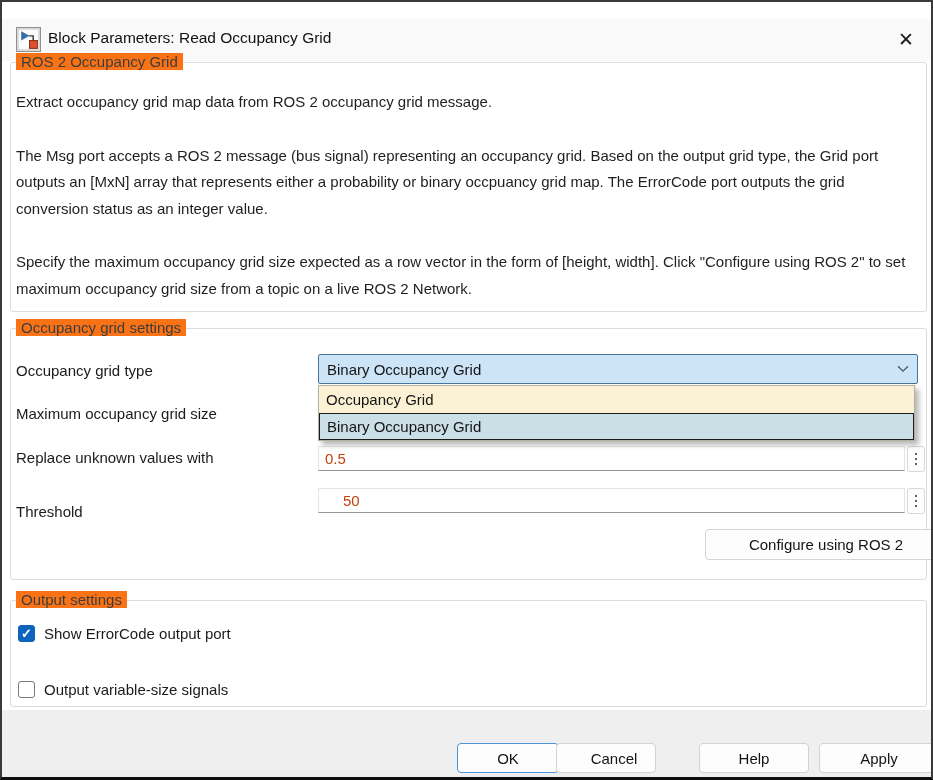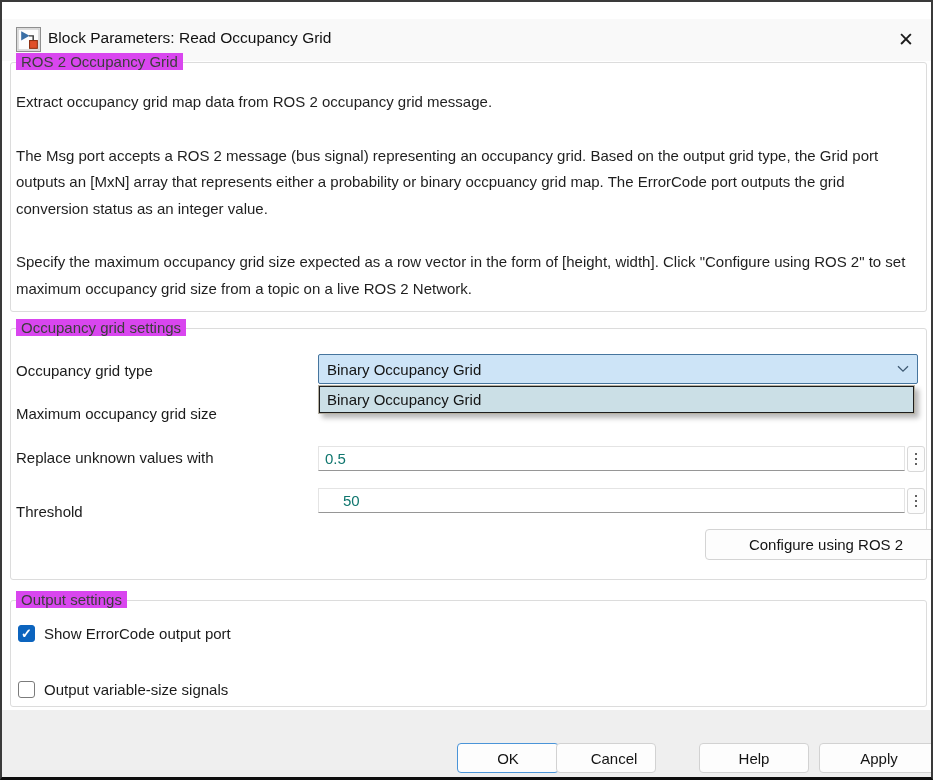--- a/index.html
+++ b/index.html
@@ -15,21 +15,21 @@
   
   .titlebar { position:absolute; left:0; top:0; width:100%; height:42px; background:#f9f9f9;margin-top:17px; }
   .app-icon { position:absolute; left:14px; top:8px; width:25px; height:25px; }
   .win-title { position:absolute; left:46px; top:10px; font-size:15.5px; color:#111; white-space:nowrap; }
   .close-btn { position:absolute; right:10px; top:6px; width:30px; height:28px;
                display:flex; align-items:center; justify-content:center;
                font-size:19px; color:#1a1a1a; cursor:pointer; }
 
   
   .group { position:absolute; left:8px; width:917px; border:1px solid #dcdcdc; border-radius:3px; background:#fff; }
-  .group-legend { position:absolute; top:-10px; left:5px; background:#d946ef; padding:0 5px;
+  .group-legend { position:absolute; top:-10px; left:5px; background:#f97316; padding:0 5px;
                   font-size:15px; color:#3d3d3d; white-space:nowrap; }
 
   .group-desc { top:60px; height:250px; padding:26px 12px 0 5px; }
   .group-desc p { font-size:15px; line-height:26.5px; color:#1f1f1f; margin-bottom:27px; }
 
   .group-grid { top:326px; height:252px; }
   .group-out  { top:598px; height:107px; }
 
   .row-label { position:absolute; left:5px; font-size:15px; color:#1b1b1b; white-space:nowrap; }
 
@@ -46,21 +46,21 @@
               box-shadow:4px 4px 5px rgba(0,0,0,0.28); }
   .dd-option { height:27px; display:flex; align-items:center; padding:0 7px;
                font-size:15px; color:#141414; cursor:pointer; }
   .dd-option.plain { background:#fbf2d5; }
   .dd-option.selected { background:#cbdfe6; border:1.5px solid #1c1c1c; }
 
   
   .param-field { position:absolute; left:307px; width:587px; height:25px;
                  background:#fff; border:1px solid #e4e4e4; border-bottom:1px solid #969696;
                  font-family:"Liberation Sans", sans-serif;
-                 font-size:15px; color:#0f766e; padding:0 6px; outline:none; }
+                 font-size:15px; color:#c2410c; padding:0 6px; outline:none; }
   .kebab-btn { position:absolute; left:896px; width:18px; height:26px;
                background:#fdfdfd; border:1px solid #d8d8d8; border-radius:3px;
                display:flex; flex-direction:column; align-items:center; justify-content:center;
                gap:2.5px; cursor:pointer; }
   .kebab-btn i { width:2.6px; height:2.6px; border-radius:50%; background:#2b2b2b; }
 
   .config-btn { position:absolute; left:694px; top:200px; width:242px; height:31px;
                 background:#fdfdfd; border:1px solid #d4d4d4; border-radius:4px;
                 font-family:"Liberation Sans", sans-serif;
                 font-size:15px; color:#141414; cursor:pointer; }
@@ -120,20 +120,21 @@
     <div class="combobox">
       <span class="cb-text">Binary Occupancy Grid</span>
       <span class="chev">
         <svg width="12" height="8" viewBox="0 0 12 8">
             <path d="M1 1.2 L6 6.2 L11 1.2" stroke="#3f5a73" stroke-width="1.3" fill="none"></path>
           </svg>
       </span>
     </div>
 
     <div class="dropdown">
+      <div class="dd-option plain">Occupancy Grid</div>
       <div class="dd-option selected">Binary Occupancy Grid</div>
     </div>
 
     <input class="param-field" style="top: 117px;" value="0.5">
     <div class="kebab-btn" style="top:117px;">
         <i></i>
         <i></i>
         <i></i>
       </div>
 

